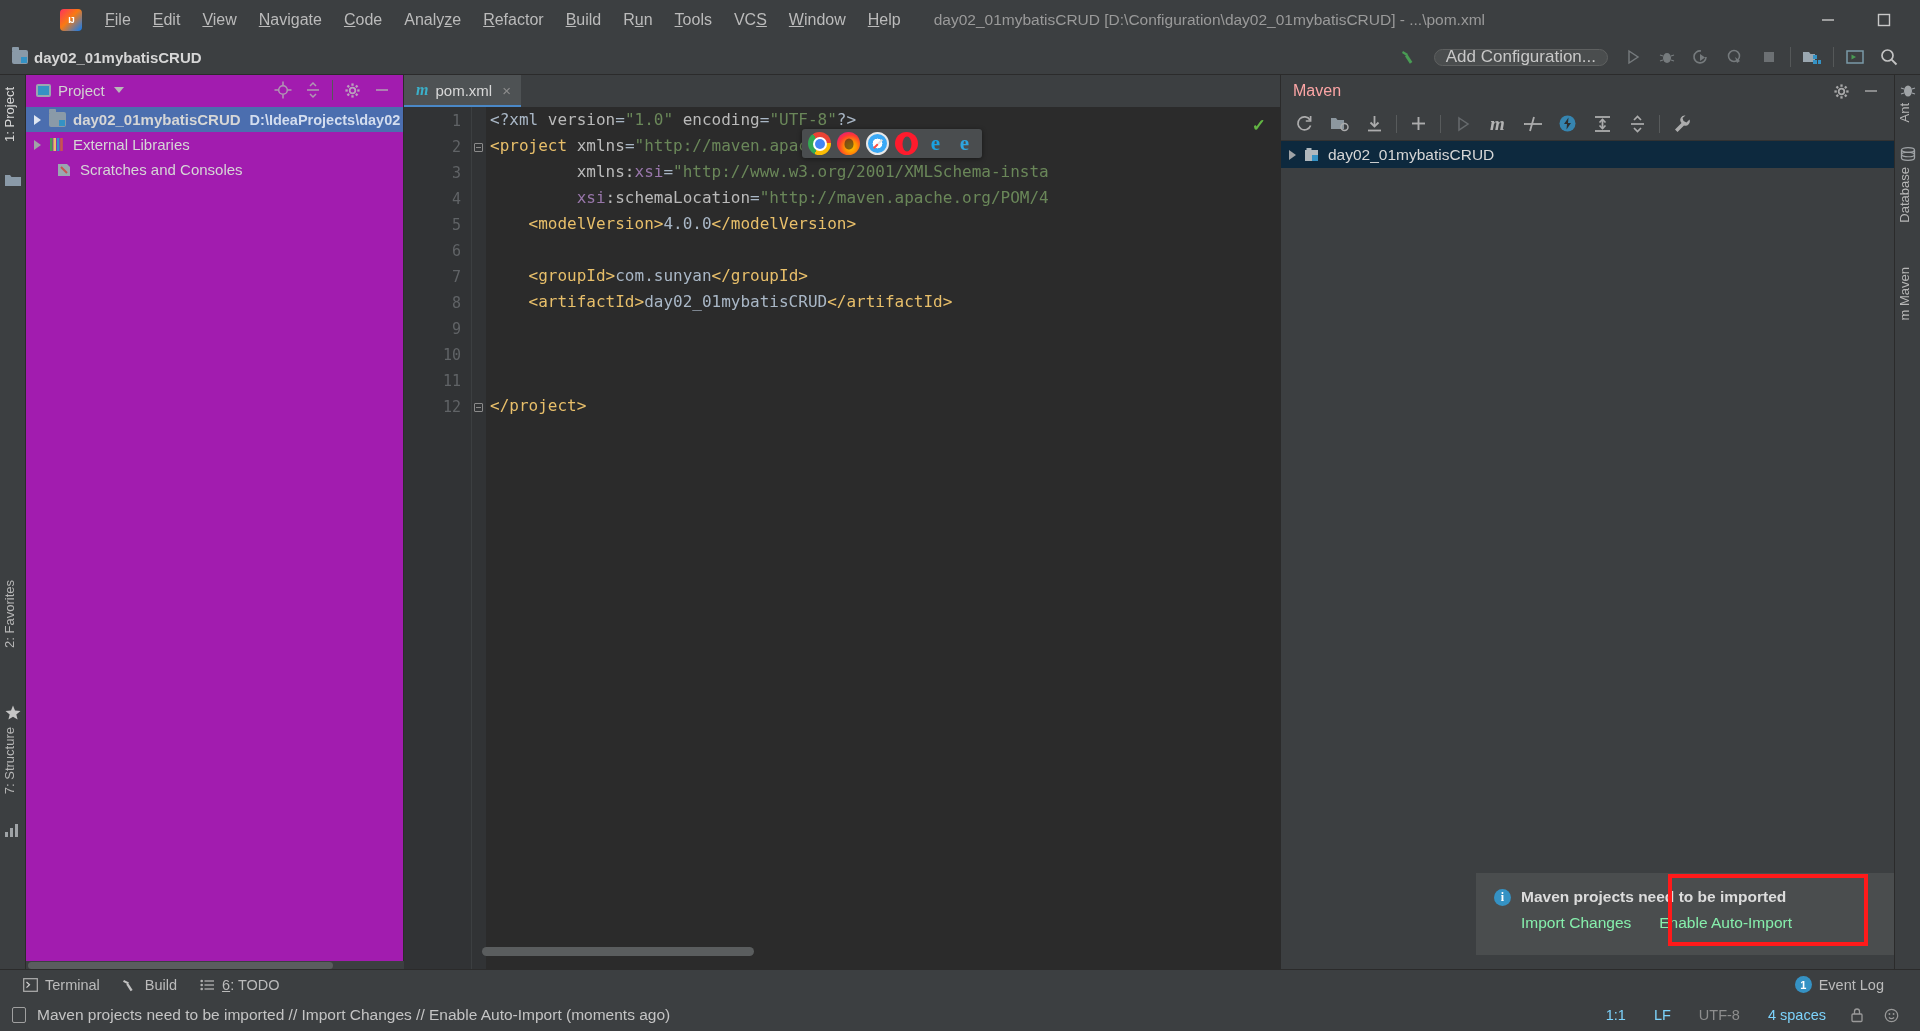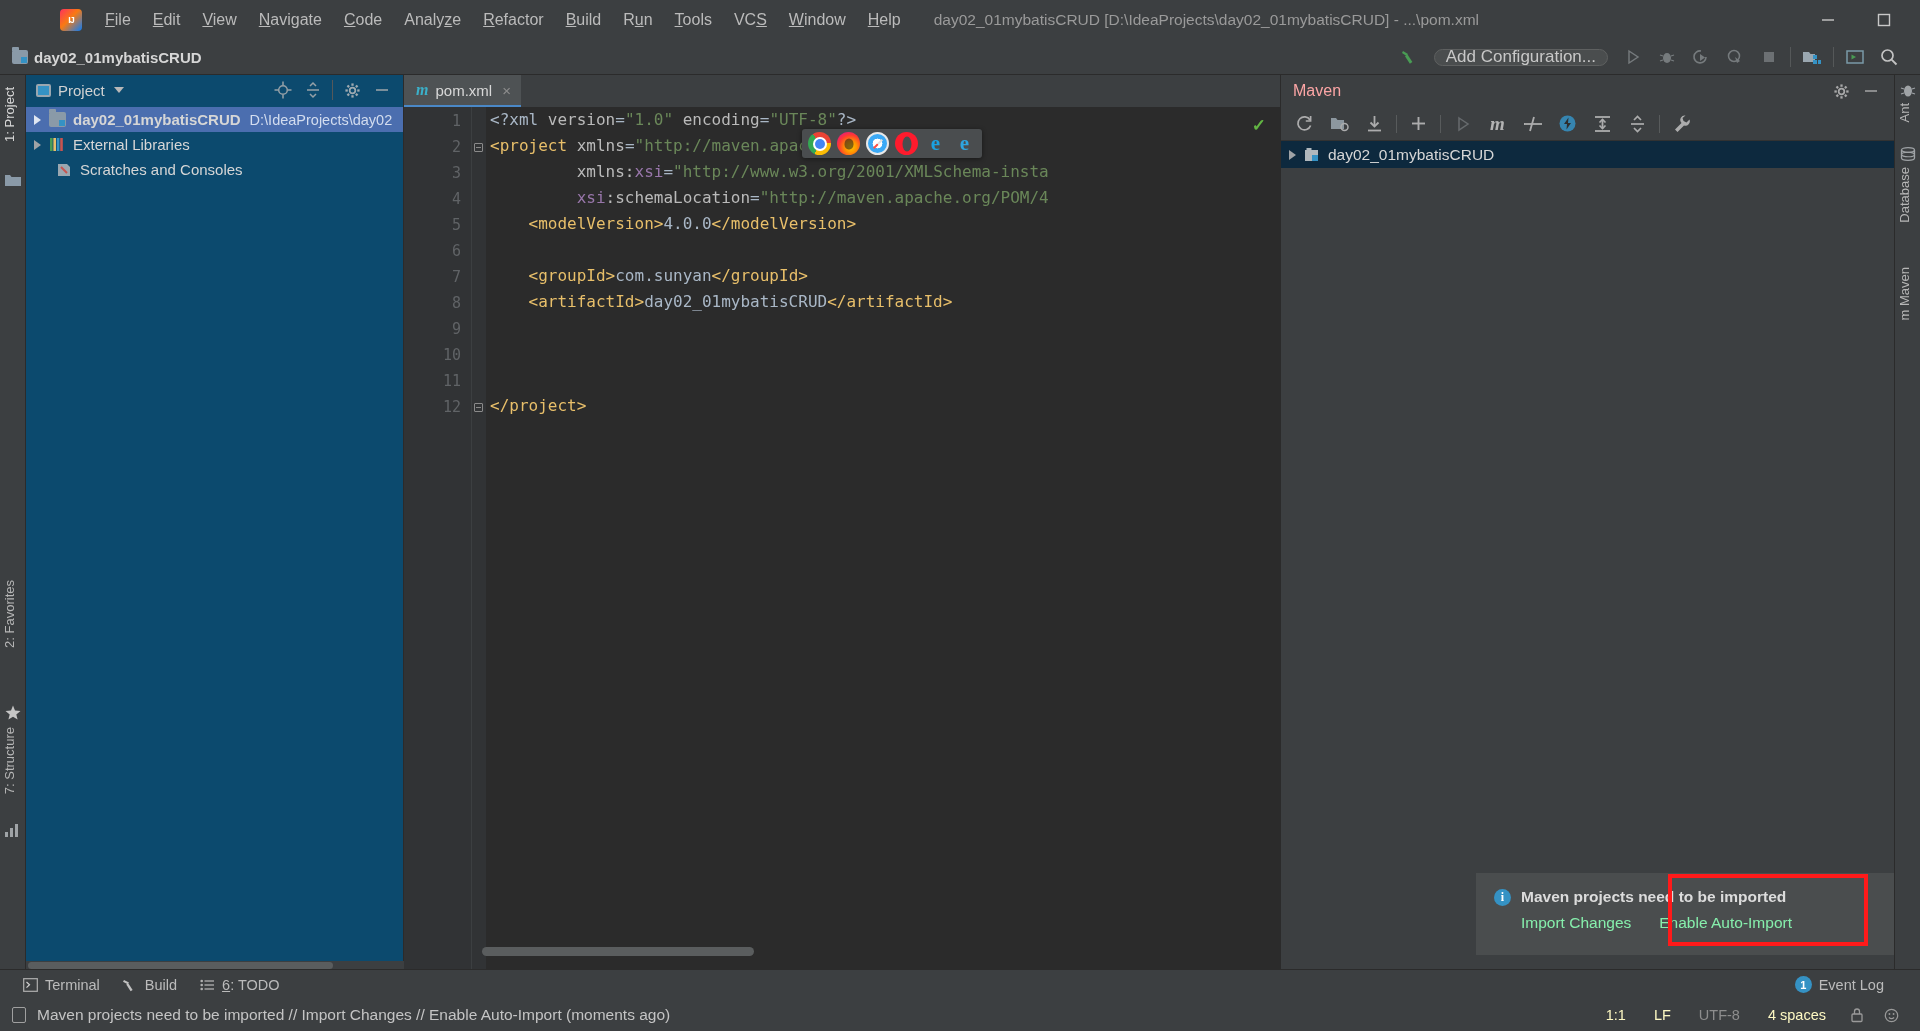--- a/index.html
+++ b/index.html
@@ -97,21 +97,21 @@
     position: absolute; left: 5px; width: 16px; height: 14px;
   }
   .right-strip {
     position: absolute; top: 75px; right: 0; width: 26px; bottom: 62px;
     background: #3c3f41; border-left: 1px solid #2b2b2b;
   }
 
   
   .project-panel {
     position: absolute; top: 75px; left: 26px; width: 378px; bottom: 62px;
-    background: #0c4a6e; border-right: 1px solid #2b2b2b;
+    background: #a21caf; border-right: 1px solid #2b2b2b;
   }
   .panel-header {
     height: 30px; display: flex; align-items: center; padding-left: 10px;
   }
   .panel-title-ico {
     width: 15px; height: 13px; border: 2px solid #9aa7b0; border-radius: 2px;
     background: #3592c4; margin-right: 7px;
   }
   .panel-title { color: #d2d2d2; font-size: 15px; }
   .caret-down {
@@ -132,21 +132,21 @@
     width: 0; height: 0; border-top: 5px solid transparent;
     border-bottom: 5px solid transparent; border-left: 7px solid #9fa3a6;
     margin-right: 8px; flex: none;
   }
   .tree-row.selected .arrow-r { border-left-color: #dfe6f2; }
   .node-ico { width: 17px; height: 15px; margin-right: 7px; flex: none; position: relative; }
   .ico-module { background: #8a9aa8; border-radius: 2px; }
   .ico-module::before { content:""; position:absolute; left:0; top:-3px; width:7px; height:4px; background:#8a9aa8; border-radius:1px 1px 0 0; }
   .ico-module::after { content:""; position:absolute; right:1px; bottom:1px; width:6px; height:6px; background:#3592c4; }
   .node-name { font-weight: bold; }
-  .node-path { color: #9d9d9d; margin-left: 9px; font-weight: normal; font-size: 14.5px; }
+  .node-path { color: #9d9d9d; margin-left: 9px; font-weight: bold; font-size: 14.5px; }
   .tree-row.selected .node-path { color: #d3ddef; }
 
   
   .editor-area {
     position: absolute; top: 75px; left: 404px; right: 640px; bottom: 62px;
     background: #2b2b2b;
   }
   .tabbar { height: 32px; background: #3c3f41; display: flex; align-items: stretch; }
   .tab {
     display: flex; align-items: center; padding: 0 10px 0 12px;
@@ -300,21 +300,21 @@
   .statusbar {
     position: absolute; left: 0; bottom: 0; width: 1920px; height: 32px;
     background: #3c3f41; display: flex; align-items: center;
   }
   .sb-msg-ico {
     width: 14px; height: 16px; border: 1.5px solid #a0a0a0; border-radius: 2px;
     margin-left: 12px; margin-right: 11px; flex: none;
   }
   .sb-msg { color: #c4c4c4; font-size: 15.5px; }
   .sb-right { margin-left: auto; display: flex; align-items: center; }
-  .sb-cell { color: #fef9c3; font-size: 14.5px; padding: 0 14px; }
+  .sb-cell { color: #7dd3fc; font-size: 14.5px; padding: 0 14px; }
   .sb-cell.dim { color: #8d8d8d; }
   .sb-ico-cell { width: 34px; display: flex; align-items: center; justify-content: center; }
   .hbar-top {
     position: absolute; left: 26px; bottom: 62px; width: 378px; height: 8px;
     background: #3c3f41;
   }
   .hbar-thumb {
     position: absolute; left: 2px; top: 1px; width: 305px; height: 7px;
     background: #5a5d5e; border-radius: 4px;
   }
@@ -334,21 +334,21 @@
       <div class="menu-item"><u>C</u>ode</div>
       <div class="menu-item">Analy<u>z</u>e</div>
       <div class="menu-item"><u>R</u>efactor</div>
       <div class="menu-item"><u>B</u>uild</div>
       <div class="menu-item">R<u>u</u>n</div>
       <div class="menu-item"><u>T</u>ools</div>
       <div class="menu-item">VC<u>S</u></div>
       <div class="menu-item"><u>W</u>indow</div>
       <div class="menu-item"><u>H</u>elp</div>
     </div>
-    <div class="title-text">day02_01mybatisCRUD [D:\IdeaProjects\day02_01mybatisCRUD] - ...\pom.xml</div>
+    <div class="title-text">day02_01mybatisCRUD [D:\Configuration\day02_01mybatisCRUD] - ...\pom.xml</div>
     <div class="win-buttons">
       <div class="win-btn">
         <svg width="16" height="16" viewBox="0 0 16 16">
             <line x1="2" y1="8" x2="14" y2="8" stroke="#c8c8c8" stroke-width="1.4"></line>
           </svg>
       </div>
       <div class="win-btn">
         <svg width="16" height="16" viewBox="0 0 16 16">
             <rect x="2.5" y="2.5" width="11" height="11" fill="none" stroke="#c8c8c8" stroke-width="1.4"></rect>
           </svg>

